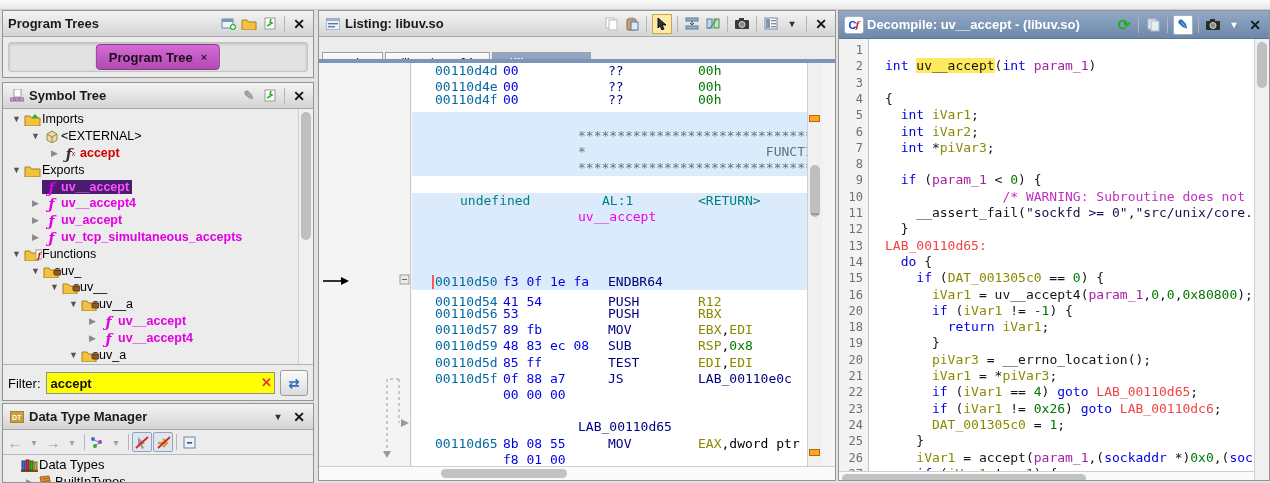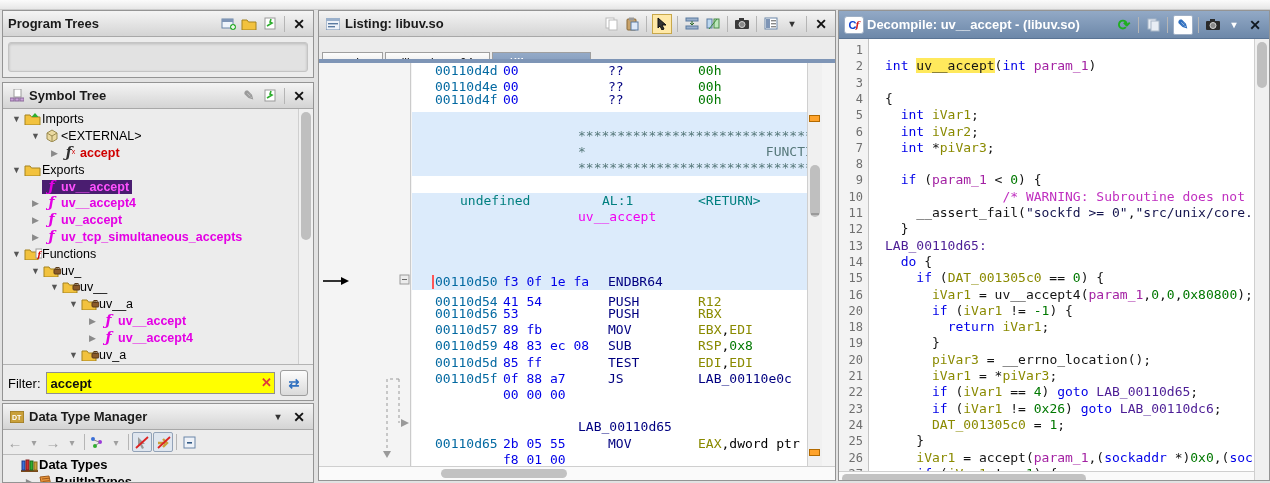--- a/index.html
+++ b/index.html
@@ -16,21 +16,21 @@
   .hsep{width:1px;height:16px;background:#b5b5b5;margin:0 2px;}
   .tbico{min-width:18px;height:18px;display:inline-flex;align-items:center;justify-content:center;font-size:13px;color:#333;cursor:default;}
   .closex{font-weight:bold;font-size:14px;color:#111;}
   .caret{font-size:10px;color:#333;}
   
   #symtree-rows{position:absolute;left:1px;top:26px;width:294px;height:255px;background:#ececec;overflow:hidden;}
   .strow{position:absolute;left:0;width:100%;height:16.8px;display:flex;align-items:center;font-size:12.5px;white-space:nowrap;box-sizing:border-box;}
   .exp{width:13px;font-size:9px;color:#555;display:inline-block;text-align:center;flex:0 0 13px;}
   .ticon{width:19px;display:inline-flex;justify-content:center;align-items:center;flex:0 0 19px;}
   .ficon{font-family:"DejaVu Serif",serif;font-style:italic;font-weight:bold;font-size:14px;line-height:12px;}
-  .rowbox{display:inline-flex;align-items:flex-start;padding:0 3px 0 0;}
+  .rowbox{display:inline-flex;align-items:flex-end;padding:0 3px 0 0;}
   .rowbox-sel{background:#4a1d70;}
   .lbl-plain{color:#000;}
   .lbl-mag{color:#e400e4;font-weight:bold;}
   .lbl-red{color:#d00000;font-weight:bold;}
   .rowbox-sel .lbl-mag{color:#ff52ff;}
   #symtree-scroll{position:absolute;left:295px;top:26px;width:15px;height:255px;background:#f0f0f0;border-left:1px solid #cfcfcf;box-sizing:border-box;}
   .thumb-v{position:absolute;left:2px;width:10px;background:#bfbfbf;border-radius:5px;}
   #filterbar{position:absolute;left:0;top:281px;width:310px;height:37px;background:#ececec;border-top:1px solid #b3b3b3;display:flex;align-items:center;padding:0 5px;gap:5px;box-sizing:border-box;}
   #filterbar label{font-size:13px;color:#000;}
   .filterwrap{position:relative;flex:1;height:22px;}
@@ -39,21 +39,21 @@
   .filterbtn{width:26px;height:24px;display:flex;align-items:center;justify-content:center;background:linear-gradient(#fcfcfc,#dadada);border:1px solid #9d9d9d;border-radius:3px;color:#2f6fbf;font-weight:bold;font-size:13px;}
   
   #ptree-strip{position:absolute;left:5px;top:31px;right:5px;height:28px;background:#e2e2e2;border:1px solid #c4c4c4;border-radius:3px;box-shadow:inset 0 1px 3px rgba(0,0,0,.18);}
   #ptree-tab{position:absolute;left:50%;transform:translateX(-50%);top:33px;height:24px;display:flex;align-items:center;gap:8px;padding:0 12px;background:linear-gradient(#d66ad6,#b04bb0);border:1px solid #8d3a8d;border-radius:4px;font-weight:bold;font-size:13px;color:#1d0d1d;}
   #ptree-tab .x{font-size:11px;font-weight:bold;color:#3a143a;}
   
   #dtm-toolbar{position:absolute;left:0;top:26px;width:310px;height:25px;background:#ececec;border-bottom:1px solid #bdbdbd;display:flex;align-items:center;padding:0 3px;gap:1px;box-sizing:border-box;}
   .dtm-arrow{font-size:15px;font-weight:bold;color:#9f9f9f;}
   .press{background:#dfe6ef;border:1px solid #93a3b8;border-radius:2px;}
   #dtm-rows{position:absolute;left:0;top:52px;width:310px;height:27px;}
-  .dtmrow{position:absolute;left:0;width:100%;height:17px;display:flex;align-items:center;font-size:13px;color:#000;white-space:nowrap;font-weight:bold;}
+  .dtmrow{position:absolute;left:0;width:100%;height:17px;display:flex;align-items:center;font-size:13px;color:#000;white-space:nowrap;}
   
   #listing-tabs{position:absolute;left:0;top:40px;width:516px;height:22px;background:#ececec;display:flex;align-items:flex-end;padding-left:3px;box-sizing:border-box;}
   .tab{height:21px;padding:0 16px;display:flex;align-items:center;gap:7px;font-size:12px;color:#111;background:linear-gradient(#fdfdfd,#d9d9d9);border:1px solid #9f9f9f;border-bottom:none;margin-right:2px;box-sizing:border-box;}
   .tab-active{background:linear-gradient(#94aac8,#7690b2);color:#fff;font-weight:bold;}
   .tab .tabx{font-size:11px;font-weight:bold;color:#fff;}
   #tabs-strip{position:absolute;left:0;top:48px;width:516px;height:4px;background:#7e95b6;}
   #listing-body{position:absolute;left:0;top:52px;width:516px;height:417px;background:#f4f4f4;overflow:hidden;}
   #listing-margin{position:absolute;left:0;top:0;width:92px;height:403px;background:#f4f4f4;border-right:1px solid #cbcbcb;box-sizing:border-box;}
   #listing-rows{position:absolute;left:93px;top:0;width:395px;height:403px;background:#fff;overflow:hidden;}
   .lrow{position:absolute;left:0;width:100%;height:16.2px;font:13px "DejaVu Sans Mono",monospace;white-space:pre;line-height:16.2px;}
@@ -75,21 +75,21 @@
   #decomp-hdr .caret{color:#fff;}
   .cficon{background:#fff;border:1px solid #9fb0c6;border-radius:3px;width:18px;height:16px;display:inline-flex;align-items:center;justify-content:center;font-weight:bold;font-size:11px;color:#1040d0;}
   .cficon i{color:#d02020;font-family:"DejaVu Serif",serif;font-size:9px;margin-left:-1px;}
   #decomp-body{position:absolute;left:0;top:28px;width:430px;height:441px;background:#fff;overflow:hidden;}
   #decomp-numsbg{position:absolute;left:0;top:0;width:30px;height:441px;background:#f3f3f3;border-right:1px solid #c3c3c3;box-sizing:border-box;}
   #decomp-lines{position:absolute;left:0;top:3px;width:414px;height:429px;overflow:hidden;}
   .dline{position:absolute;left:0;width:100%;height:16.3px;font:13px "DejaVu Sans Mono",monospace;white-space:pre;line-height:16.3px;}
   .dnum{position:absolute;left:0;width:24px;text-align:right;color:#6f6f6f;font-size:12px;}
   .dcode{position:absolute;left:46px;top:0;}
   .tk-kw{color:#0000e8;}.tk-vr{color:#8a8a00;}.tk-pr{color:#a321a3;}.tk-nm{color:#007800;}
-  .tk-cm{color:#c030c0;}.tk-fn{color:#141414;}.tk-lb{color:#4c1d95;text-align:center;}.tk-pl{color:#141414;}.tk-st{color:#14144d;}
+  .tk-cm{color:#c030c0;}.tk-fn{color:#141414;}.tk-lb{color:#ef4444;text-align:center;}.tk-pl{color:#141414;}.tk-st{color:#14144d;}
   .tk-hlbg{background:#ffe95c;}
   #decomp-vscroll{position:absolute;left:415px;top:0;width:15px;height:441px;background:#f0f0f0;border-left:1px solid #cfcfcf;box-sizing:border-box;}
   #decomp-hscroll{position:absolute;left:0;top:432px;width:415px;height:14px;background:#fafafa;border-top:1px solid #cfcfcf;box-sizing:border-box;}
 </style>
 </head>
 <body>
 
 <div id="app">
   <div class="topstrip"></div>
 
@@ -114,20 +114,24 @@
       <span class="tbico">
           <svg width="14" height="13">
             <rect x="2" y="1" width="10" height="11" fill="#fff" stroke="#999"></rect>
             <path d="M4 9l5-3-2-1 1-3" stroke="#2fae2f" stroke-width="1.6" fill="none"></path>
           </svg>
         </span>
       <span class="hsep"></span>
       <span class="tbico closex">✕</span>
     </div>
     <div id="ptree-strip"></div>
+    <div id="ptree-tab">
+      <span>Program Tree</span>
+      <span class="x">×</span>
+    </div>
   </div>
 
   <div class="panel" id="p-symtree">
     <div class="phdr">
       <span class="tbico">
           <svg width="14" height="13">
             <rect x="4" y="0" width="7" height="8" fill="#fff" stroke="#9a9a9a"></rect>
             <rect x="0" y="9" width="4" height="3" fill="#c9a2d8" stroke="#8a6a9a"></rect>
             <rect x="5" y="9" width="4" height="3" fill="#c9a2d8" stroke="#8a6a9a"></rect>
             <rect x="10" y="9" width="4" height="3" fill="#c9a2d8" stroke="#8a6a9a"></rect>
@@ -511,21 +515,21 @@
           <div class="lrow lrow-hl" style="top: 210.6px;"><span class="curbar"></span><span class="lcell col-addr"><span class="tk-a">00110d50</span></span><span class="lcell col-bytes"><span class="tk-b">f3 0f 1e fa</span></span><span class="lcell col-mnem"><span class="tk-m">ENDBR64</span></span></div>
           <div class="lrow" style="top: 231px;"><span class="lcell col-addr"><span class="tk-a">00110d54</span></span><span class="lcell col-bytes"><span class="tk-b">41 54</span></span><span class="lcell col-mnem"><span class="tk-m">PUSH</span></span><span class="lcell col-ops"><span class="tk-r">R12</span></span></div>
           <div class="lrow" style="top: 243px;"><span class="lcell col-addr"><span class="tk-a">00110d56</span></span><span class="lcell col-bytes"><span class="tk-b">53</span></span><span class="lcell col-mnem"><span class="tk-m">PUSH</span></span><span class="lcell col-ops"><span class="tk-r">RBX</span></span></div>
           <div class="lrow" style="top: 259.2px;"><span class="lcell col-addr"><span class="tk-a">00110d57</span></span><span class="lcell col-bytes"><span class="tk-b">89 fb</span></span><span class="lcell col-mnem"><span class="tk-m">MOV</span></span><span class="lcell col-ops"><span class="tk-r">EBX</span><span class="tk-p">,</span><span class="tk-r">EDI</span></span></div>
           <div class="lrow" style="top: 275.4px;"><span class="lcell col-addr"><span class="tk-a">00110d59</span></span><span class="lcell col-bytes"><span class="tk-b">48 83 ec 08</span></span><span class="lcell col-mnem"><span class="tk-m">SUB</span></span><span class="lcell col-ops"><span class="tk-r">RSP</span><span class="tk-p">,</span><span class="tk-n">0x8</span></span></div>
           <div class="lrow" style="top: 291.6px;"><span class="lcell col-addr"><span class="tk-a">00110d5d</span></span><span class="lcell col-bytes"><span class="tk-b">85 ff</span></span><span class="lcell col-mnem"><span class="tk-m">TEST</span></span><span class="lcell col-ops"><span class="tk-r">EDI</span><span class="tk-p">,</span><span class="tk-r">EDI</span></span></div>
           <div class="lrow" style="top: 307.8px;"><span class="lcell col-addr"><span class="tk-a">00110d5f</span></span><span class="lcell col-bytes"><span class="tk-b">0f 88 a7</span></span><span class="lcell col-mnem"><span class="tk-m">JS</span></span><span class="lcell col-ops"><span class="tk-l">LAB_00110e0c</span></span></div>
           <div class="lrow" style="top: 324px;"><span class="lcell col-bytes"><span class="tk-b">00 00 00</span></span></div>
           <div class="lrow" style="top: 340.2px;"></div>
           <div class="lrow" style="top: 356.4px;"><span class="lcell col-plate"><span class="tk-l">LAB_00110d65</span></span></div>
-          <div class="lrow" style="top: 372.6px;"><span class="lcell col-addr"><span class="tk-a">00110d65</span></span><span class="lcell col-bytes"><span class="tk-b">2b 05 55</span></span><span class="lcell col-mnem"><span class="tk-m">MOV</span></span><span class="lcell col-ops"><span class="tk-r">EAX</span><span class="tk-p">,</span><span class="tk-p">dword ptr [</span></span></div>
+          <div class="lrow" style="top: 372.6px;"><span class="lcell col-addr"><span class="tk-a">00110d65</span></span><span class="lcell col-bytes"><span class="tk-b">8b 08 55</span></span><span class="lcell col-mnem"><span class="tk-m">MOV</span></span><span class="lcell col-ops"><span class="tk-r">EAX</span><span class="tk-p">,</span><span class="tk-p">dword ptr [</span></span></div>
           <div class="lrow" style="top: 388.8px;"><span class="lcell col-bytes"><span class="tk-b">f8 01 00</span></span></div>
         </div>
       <div id="listing-vscroll">
         <span class="omark" style="top:52px"></span>
         <span class="thumb-v" style="top:102px;height:52px"></span>
         <span style="position:absolute;left:3px;top:150px;width:8px;height:2px;background:#9a9a9a"></span>
         <span class="omark" style="top:386px"></span>
       </div>
       <div id="listing-hscroll">
         <span class="thumb-h" style="left:122px;width:126px"></span>

